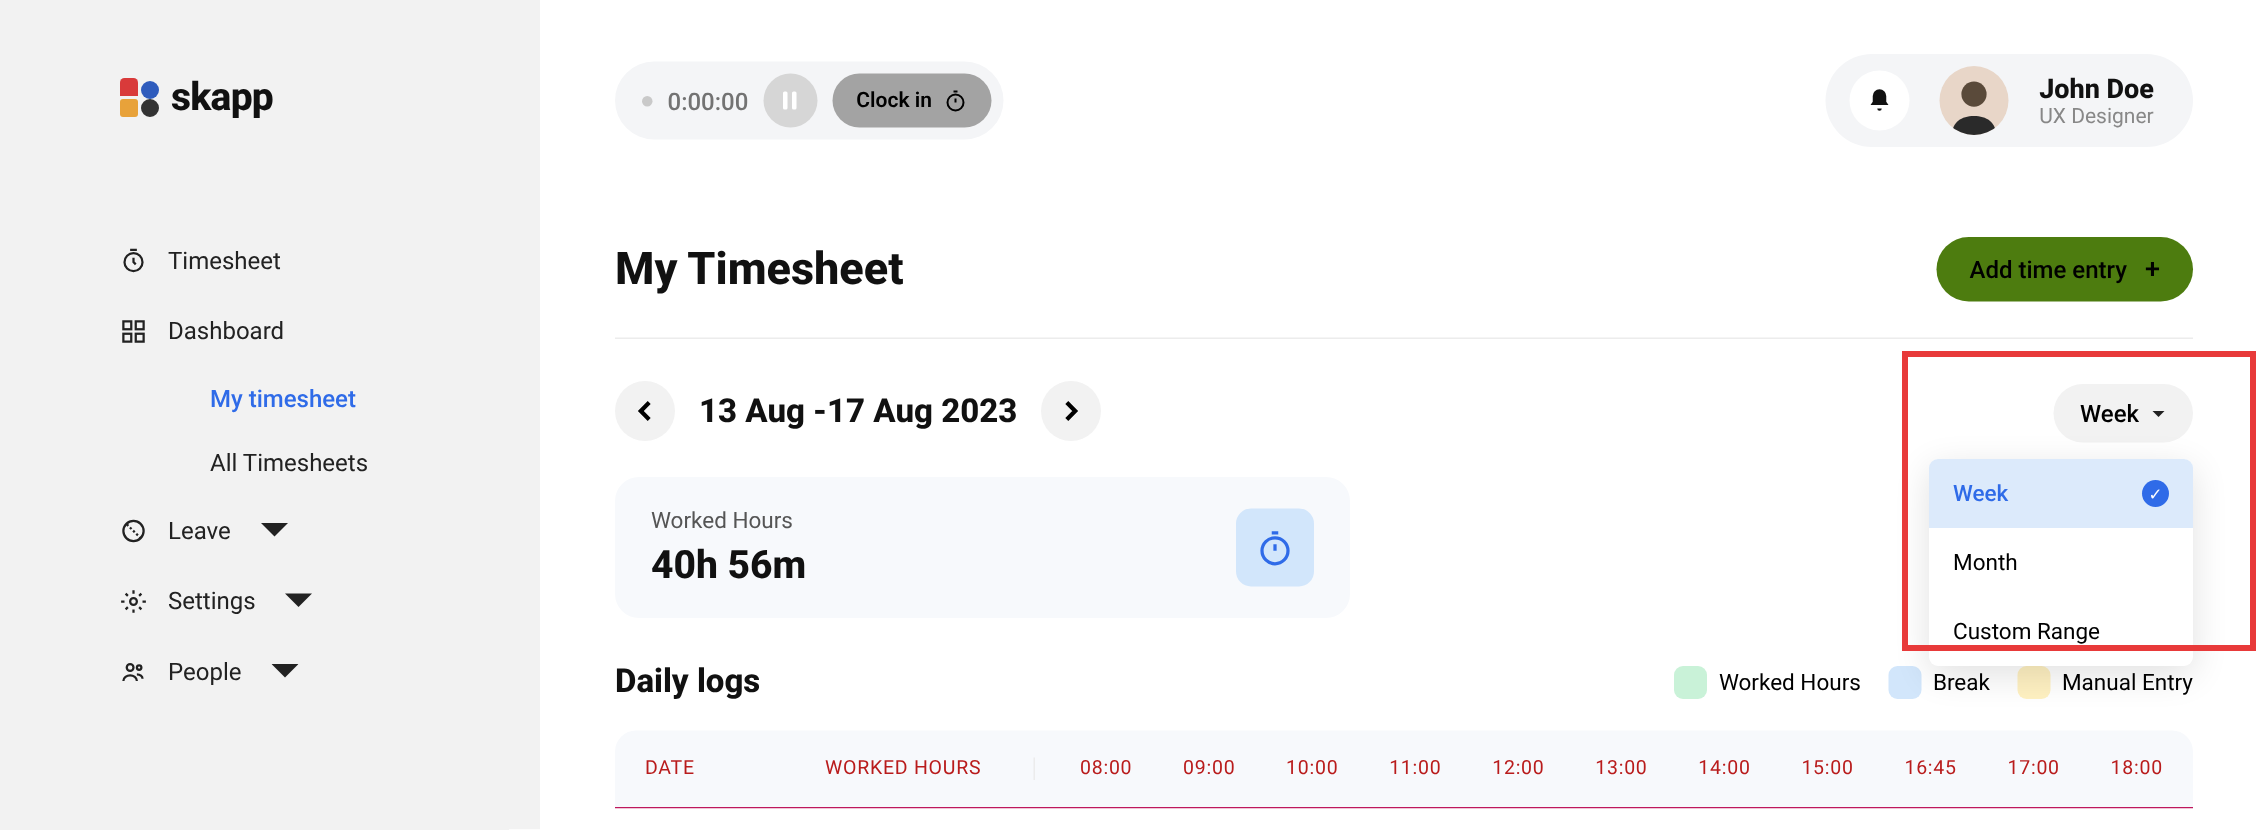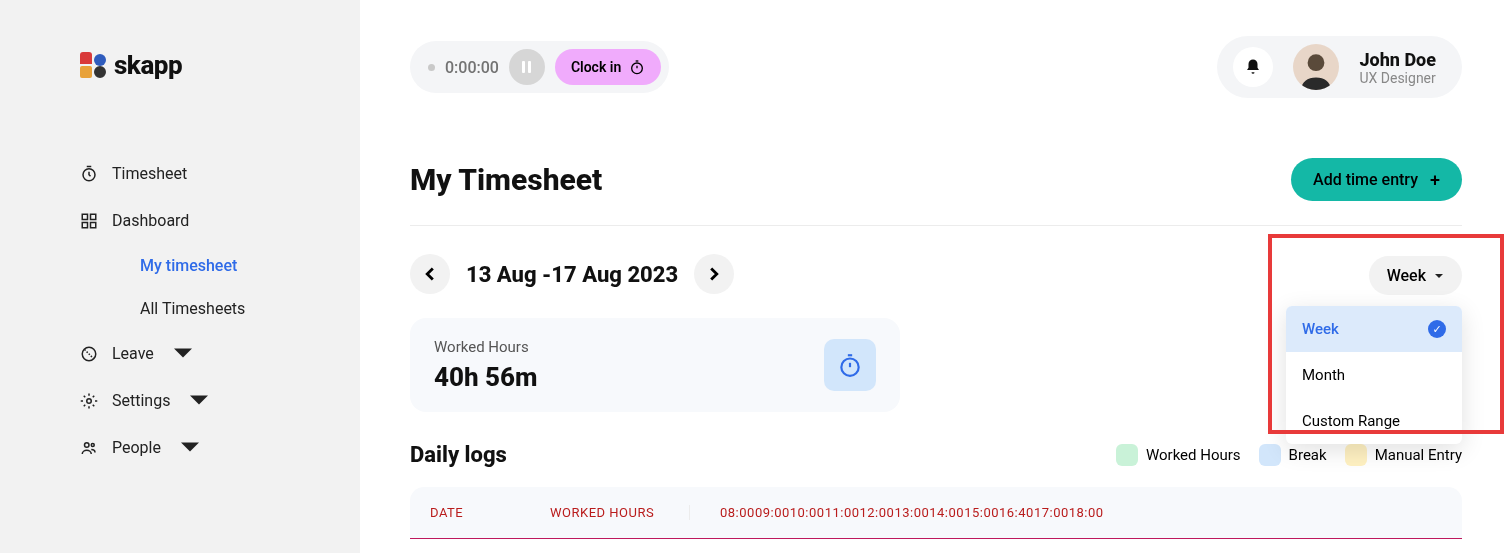--- a/index.html
+++ b/index.html
@@ -20,30 +20,30 @@
     .nav-subitem.active { color: #2F6BE8; font-weight: 500; }
     .chev { margin-left: 6px; }
     .main { flex: 1; padding: 36px 50px 0 50px; position: relative; }
     .topbar { display: flex; justify-content: space-between; align-items: center; }
     .clock-pill { display: flex; align-items: center; background: #F4F5F7; border-radius: 40px; padding: 8px 8px 8px 18px; gap: 10px; }
     .rec-dot { width: 7px; height: 7px; background: #C9C9C9; border-radius: 50%; }
     .clock-time { color: #737373; font-size: 16px; font-weight: 500; }
     .pause-btn { width: 36px; height: 36px; border-radius: 50%; background: #D6D6D6; display: flex; align-items: center; justify-content: center; cursor: pointer; }
     .pause-btn .bars { display: flex; gap: 3px; }
     .pause-btn .bars span { width: 3px; height: 12px; background: #fff; border-radius: 1px; }
-    .clockin-btn { background: #f0abfc; color: #000; font-weight: 600; font-size: 14px; padding: 10px 16px; border-radius: 30px; display: flex; align-items: center; gap: 8px; cursor: pointer; }
+    .clockin-btn { background: #a3a3a3; color: #000; font-weight: 600; font-size: 14px; padding: 10px 16px; border-radius: 30px; display: flex; align-items: center; gap: 8px; cursor: pointer; }
     .user-area { display: flex; align-items: center; gap: 20px; background: #F4F5F7; border-radius: 40px; padding: 8px 26px 8px 16px; }
     .bell-wrap { width: 40px; height: 40px; background: #fff; border-radius: 50%; display: flex; align-items: center; justify-content: center; }
     .avatar { width: 46px; height: 46px; border-radius: 50%; background: #E8D6C8; overflow: hidden; display:flex; align-items:flex-end; justify-content:center; }
     .avatar svg { width: 42px; height: 42px; }
     .user-name { font-size: 18px; font-weight: 800; color:#111; }
     .user-role { font-size: 14px; color: #888; }
     .page-header { display: flex; justify-content: space-between; align-items: center; margin-top: 60px; padding-bottom: 24px; border-bottom: 1px solid #ECECEC; }
     .page-title { font-size: 30px; font-weight: 800; color:#111; }
-    .add-entry-btn { background: #14b8a6; border-radius: 30px; padding: 12px 22px; font-size: 16px; font-weight: 500; display: flex; align-items: center; gap: 12px; cursor: pointer; }
+    .add-entry-btn { background: #4d7c0f; border-radius: 30px; padding: 12px 22px; font-size: 16px; font-weight: 500; display: flex; align-items: center; gap: 12px; cursor: pointer; }
     .plus { font-size: 18px; line-height: 1; }
     .date-nav { display: flex; align-items: center; gap: 16px; margin: 28px 0 24px; }
     .nav-btn { width: 40px; height: 40px; border-radius: 50%; background: #F2F2F2; display: flex; align-items: center; justify-content: center; cursor: pointer; }
     .date-range { font-size: 22px; font-weight: 800; color:#111; }
     .period-area { position: absolute; right: 50px; top: 256px; }
     .period-btn { background: #F2F2F2; border-radius: 20px; padding: 10px 18px; font-size: 16px; display: flex; align-items: center; gap: 8px; cursor: pointer; font-weight:500; }
     .dropdown { position: absolute; right: 0; top: 50px; width: 176px; background: #fff; border-radius: 6px; box-shadow: 0 6px 24px rgba(0,0,0,0.12); overflow: hidden; }
     .dd-item { padding: 14px 16px; font-size: 15px; display: flex; justify-content: space-between; align-items: center; cursor: pointer; }
     .dd-item.sel { background: #DCEAFB; color: #2F6BE8; font-weight: 500; }
     .check-badge { width: 18px; height: 18px; background: #2F6BE8; border-radius: 50%; color: #fff; display: flex; align-items: center; justify-content: center; font-size: 11px; }
@@ -57,21 +57,21 @@
     .daily-title { font-size: 22px; font-weight: 800; color:#111; }
     .legend { display: flex; gap: 18px; align-items: center; }
     .leg-item { display: flex; align-items: center; gap: 8px; font-size: 15px; }
     .swatch { width: 22px; height: 22px; border-radius: 6px; }
     .sw-worked { background: #C9F2D8; }
     .sw-break { background: #D2E6FB; }
     .sw-manual { background: #FFF1C2; }
     .table-head { margin-top: 20px; background: #F7F9FC; border-radius: 14px 14px 0 0; border-bottom: 1px solid #be185d; display: flex; padding: 18px 20px; font-size: 13px; letter-spacing: 0.5px; color: #b91c1c; }
     .col-date { width: 120px; }
     .col-wh { width: 140px; border-right: 1px solid #ECECEC; padding-right: 20px; }
-    .hours-wrap { flex: 1; display: flex; justify-content: flex-start; padding-left: 30px; }
+    .hours-wrap { flex: 1; display: flex; justify-content: space-between; padding-left: 30px; }
   </style>
 </head>
 <body>
 
 <aside class="sidebar">
   <div class="logo-wrap">
     <span class="logo-icon">
       <span class="tl"></span>
         <span class="tr"></span>
         <span class="bl"></span>
@@ -259,18 +259,18 @@
     <div class="col-wh">WORKED HOURS</div>
     <div class="hours-wrap">
       <span>08:00</span>
       <span>09:00</span>
       <span>10:00</span>
       <span>11:00</span>
       <span>12:00</span>
       <span>13:00</span>
       <span>14:00</span>
       <span>15:00</span>
-      <span>16:40</span>
+      <span>16:45</span>
       <span>17:00</span>
       <span>18:00</span>
     </div>
   </div>
 </main>
 
 </body></html>

